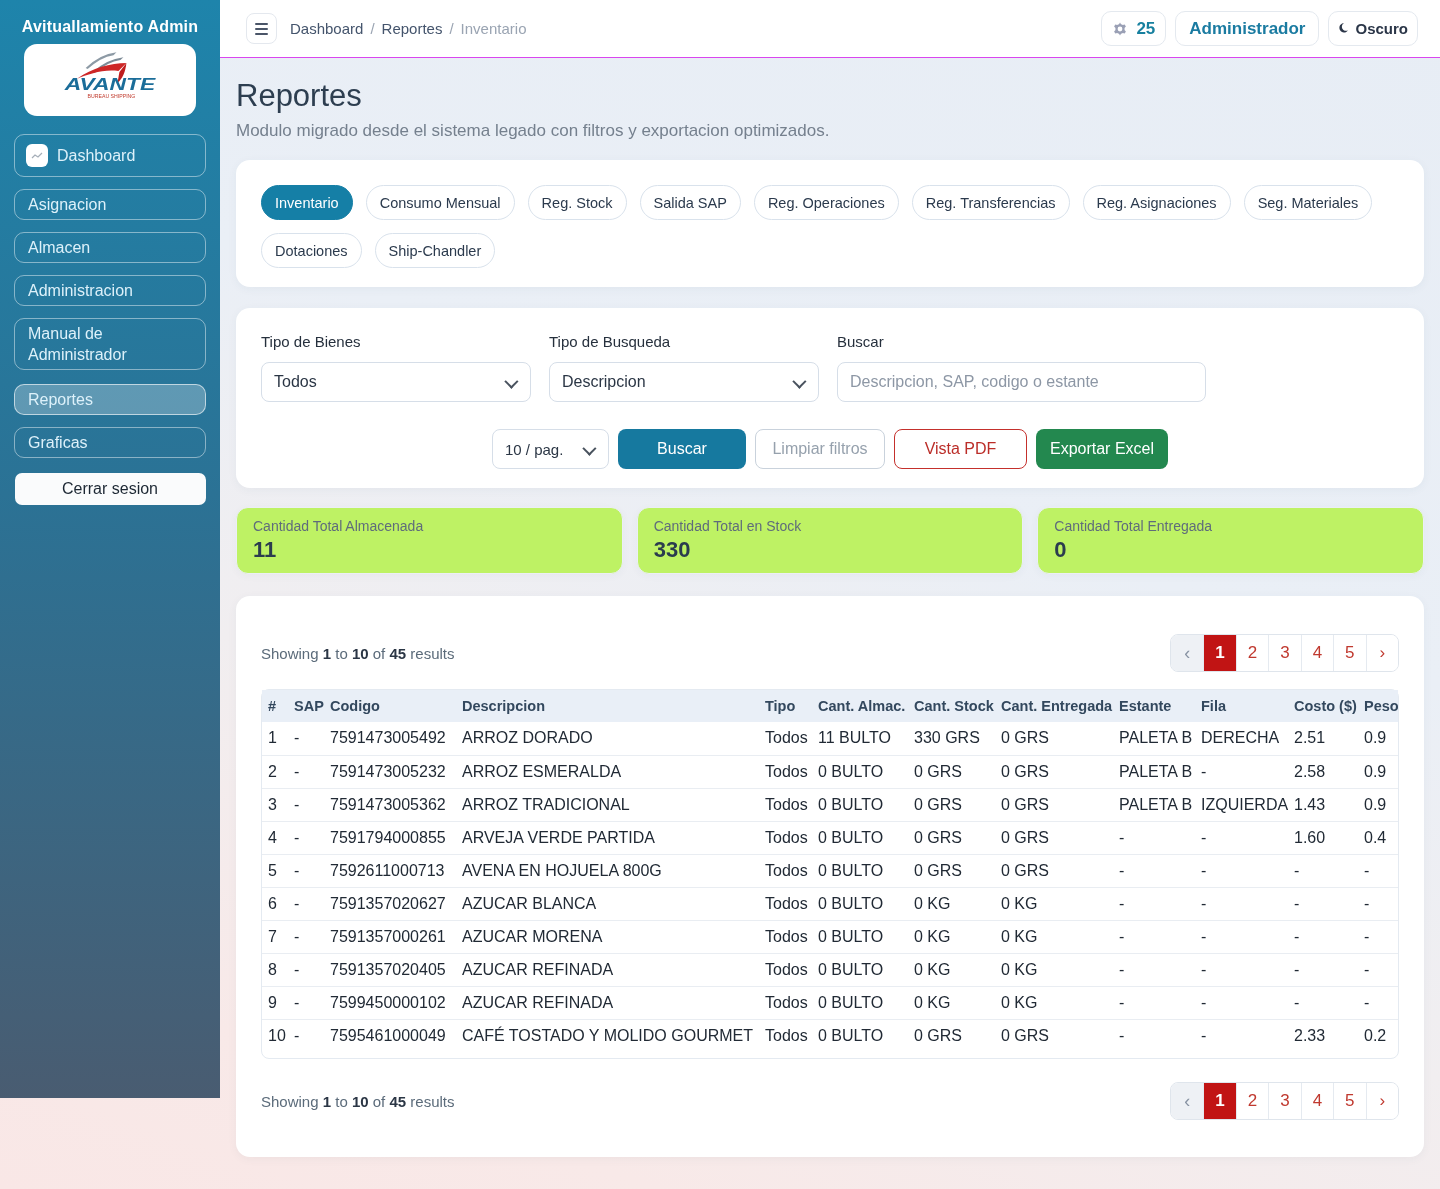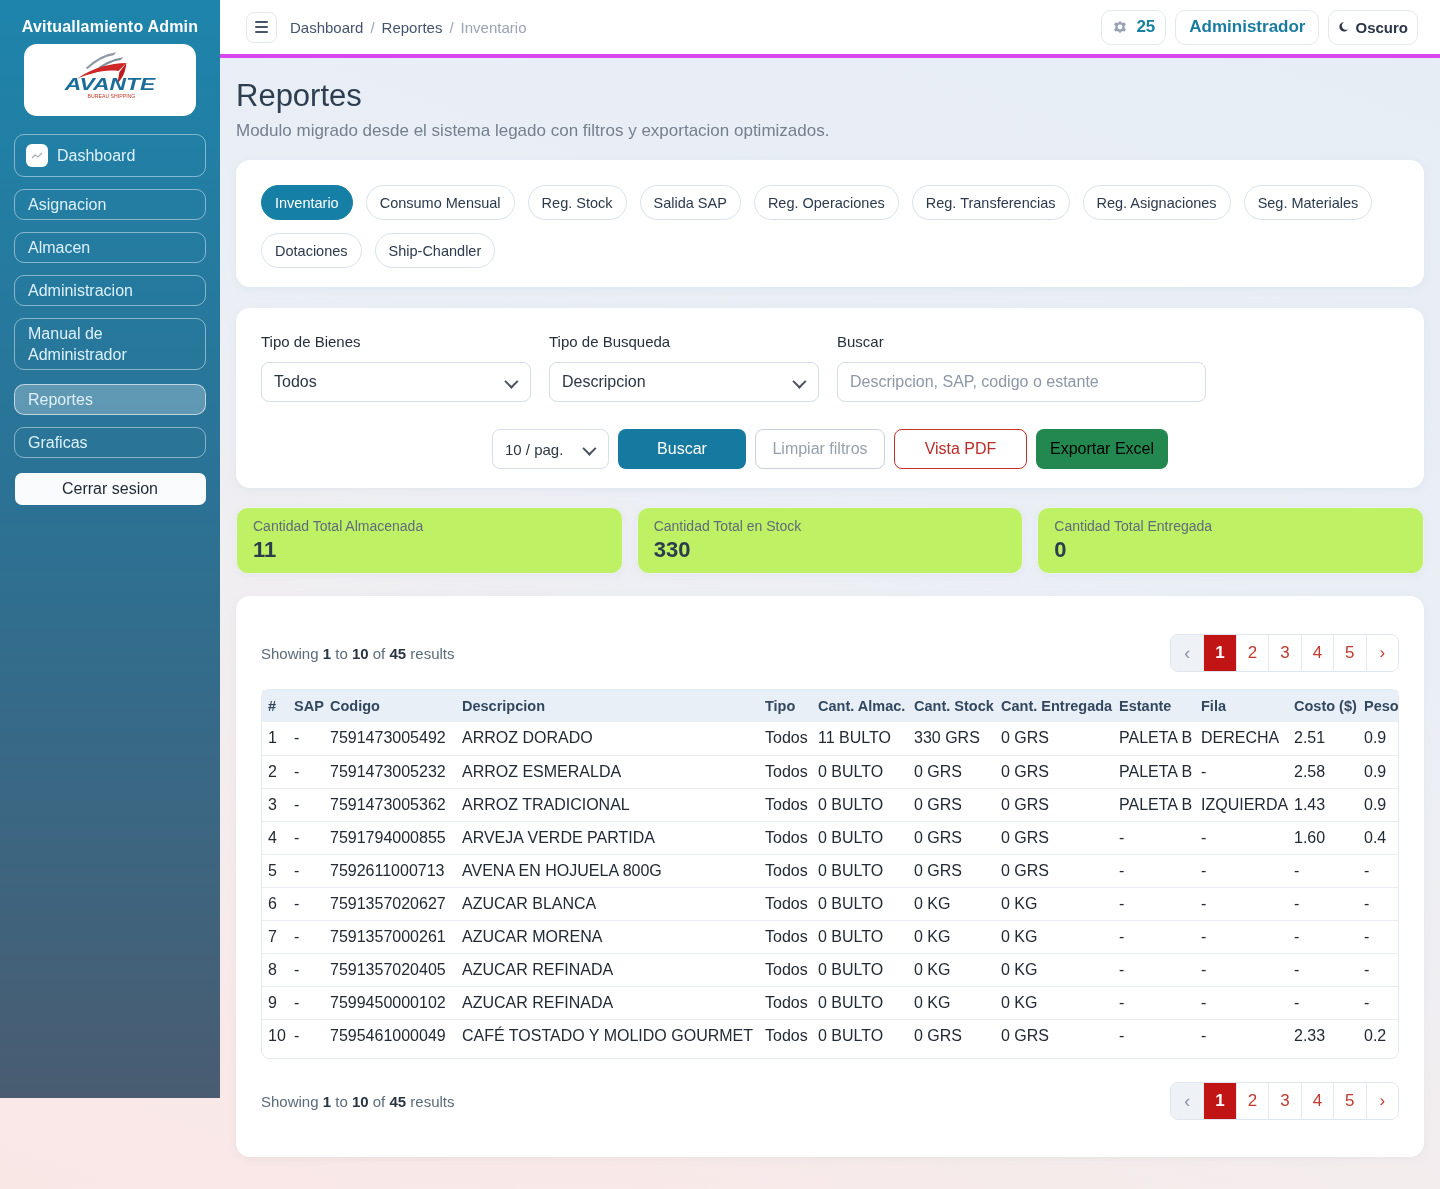--- a/index.html
+++ b/index.html
@@ -25,21 +25,21 @@
   color:#ddf1fa; font-size:16px; padding:4px 13px; margin-bottom:12px;
   line-height:21px;
 }
 .nav-item.active { background:rgba(255,255,255,0.26); border-color:rgba(255,255,255,0.6); }
 .nav-item.dash { display:flex; align-items:center; gap:9px; padding:9px 11px; }
 .dash-ico { width:22px; height:23px; background:#fff; border-radius:6px; display:flex; align-items:center; justify-content:center; }
 .logout { background:#fafbfc; border:none; width:191px; height:32px; border-radius:7px; font-family:inherit;
   font-size:16px; color:#1c2733; display:block; margin:15px auto 0; }
 
 .main { margin-left:220px; }
-.topbar { height:58px; background:#fff; border-bottom:4px solid #d946ef; display:flex; align-items:center; padding:0 22px 0 26px; }
+.topbar { height:58px; background:#fff; border-bottom:1px solid #d946ef; display:flex; align-items:center; padding:0 22px 0 26px; }
 .burger { width:31px; height:31px; border:1px solid #e4e8ee; border-radius:8px; background:#fff; display:flex; flex-direction:column; justify-content:center; align-items:center; gap:3px; }
 .burger i { display:block; width:13px; height:2px; background:#4a5568; border-radius:1px; }
 .crumbs { margin-left:13px; font-size:15px; color:#9aa4b2; }
 .crumbs a { color:#44546c; text-decoration:none; }
 .crumbs .sep { margin:0 7px; color:#9aa4b2; }
 .tb-right { margin-left:auto; display:flex; align-items:center; gap:9px; }
 .pill-btn { border:1px solid #e4e9ef; background:#fff; border-radius:10px; height:35px; display:flex; align-items:center; font-family:inherit; }
 .pill-gear { padding:0 10px; gap:8px; }
 .pill-gear b { color:#17809f; font-size:17px; }
 .pill-admin { padding:0 13px; color:#1a7ba1; font-weight:bold; font-size:17px; }
@@ -62,21 +62,21 @@
 .sel:after { content:""; position:absolute; right:15px; top:15px; width:8px; height:8px; border-right:2px solid #49525e; border-bottom:2px solid #49525e; transform:rotate(45deg) translateY(-2px); }
 .w270 { width:270px; }
 .w369 { width:369px; }
 .inp::placeholder { color:#8d97a5; }
 .btn-row { display:flex; gap:9px; justify-content:center; margin-top:27px; align-items:center; }
 .sel-pag { width:117px; font-size:15px; }
 .btn { height:40px; border-radius:8px; font-size:16px; font-family:inherit; display:flex; align-items:center; justify-content:center; border:1px solid transparent; }
 .btn-buscar { background:#16799f; color:#fff; width:128px; }
 .btn-limpiar { background:#fff; border-color:#c9d2dc; color:#96a1ad; width:130px; }
 .btn-pdf { background:#fff; border-color:#c4302c; color:#bb2d28; width:133px; }
-.btn-excel { background:#23884f; color:#000000; width:132px; }
+.btn-excel { background:#23884f; color:#ffffff; width:132px; }
 
 .stats { display:flex; gap:14px; margin-top:19px; }
 .stat { flex:1; background:#bef264; border:1px solid #eceff4; border-radius:12px; box-shadow:0 2px 8px rgba(40,70,100,0.04); padding:10px 16px; }
 .stat .lb { font-size:14px; color:#5f6c7b; }
 .stat .vl { font-size:22px; font-weight:bold; color:#2b3c4e; margin-top:3px; }
 
 .table-card { margin-top:22px; padding:25px 25px 0; height:561px; }
 .t-head { display:flex; align-items:center; justify-content:space-between; margin-top:13px; }
 .showing { font-size:15px; color:#5b6b7a; }
 .showing b { color:#2b3645; }

